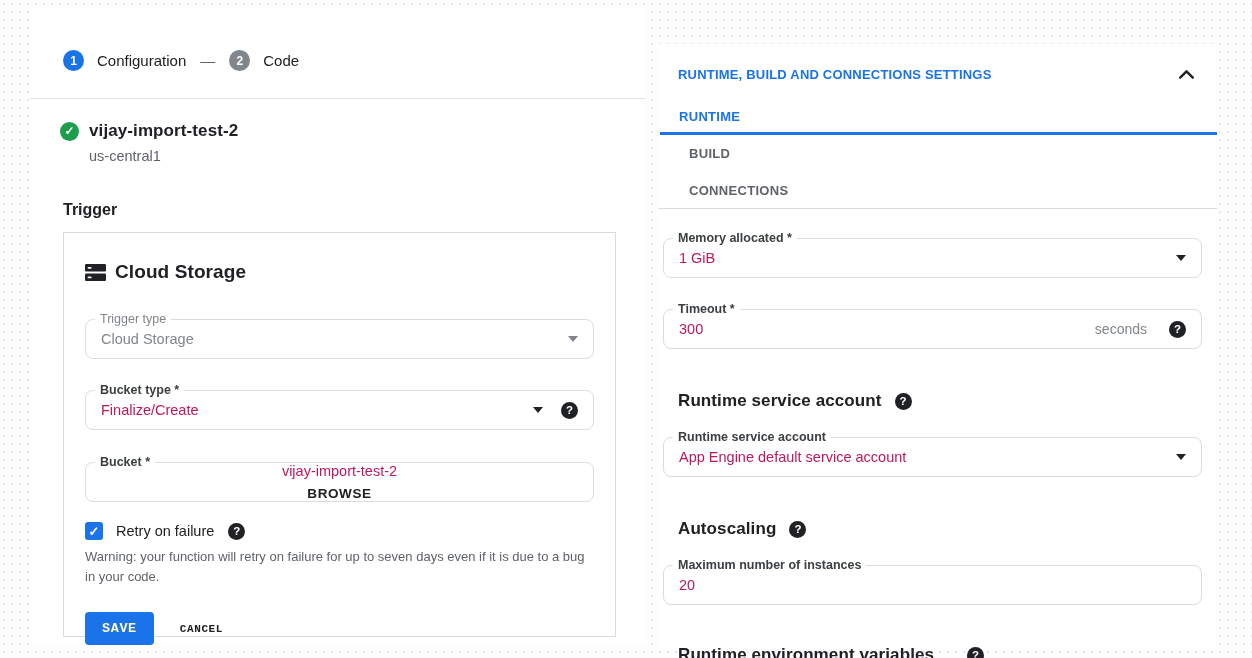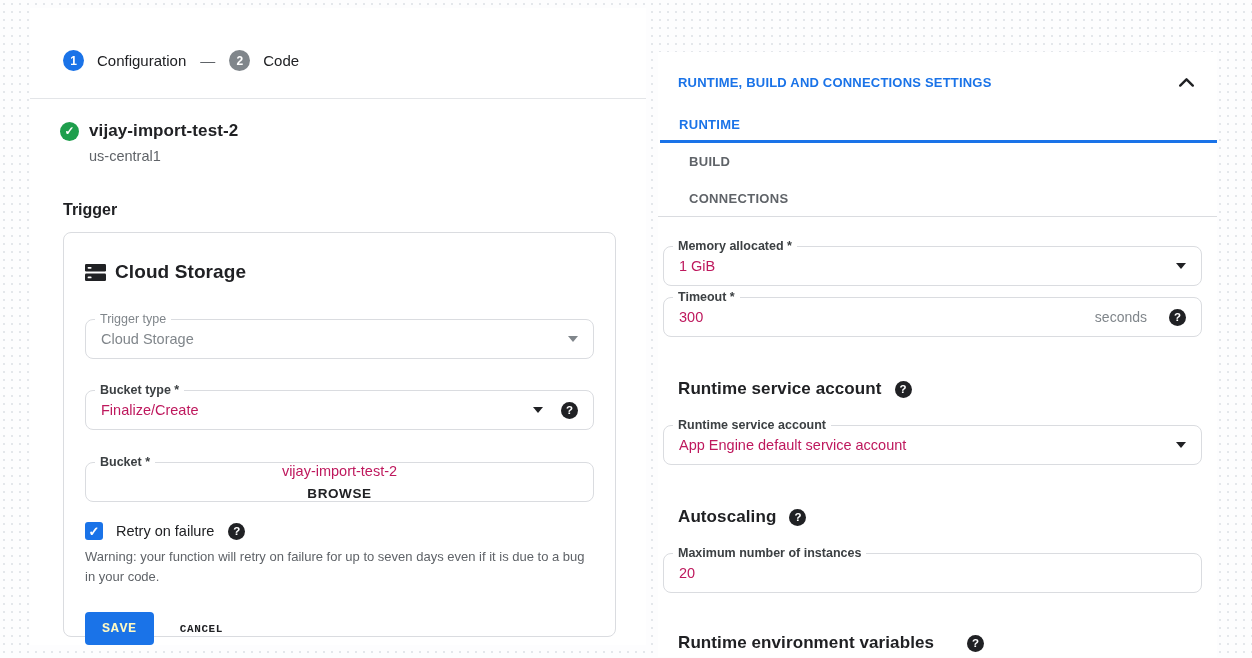--- a/index.html
+++ b/index.html
@@ -8,21 +8,21 @@
     font-family: "Liberation Sans", sans-serif;
     background-color: #fdfdfe;
     background-image: radial-gradient(circle, #e4e7eb 1.2px, transparent 1.3px);
     background-size: 8px 8px;
     color:#202124;
     position:relative;
     overflow:hidden;
   }
   .panel { position:absolute; background:#fff; }
   .panel-left  { left:30px; top:8px;  width:616px; height:637px; }
-  .panel-right { left:658px; top:52px; width:559px; height:605px; }
+  .panel-right { left:658px; top:44px; width:559px; height:605px; }
 
   
   .stepper { position:absolute; left:33px; top:42px; display:flex; align-items:center; }
   .step-circle { width:21px; height:21px; border-radius:50%; color:#fff; font-size:12px;
     font-weight:700; display:flex; align-items:center; justify-content:center; flex:0 0 auto; }
   .step-circle.active { background:#1a73e8; }
   .step-circle.inactive { background:#80868b; }
   .step-label { font-size:15px; color:#202124; margin:0 14px 0 13px; }
   .step-sep { color:#5f6368; font-size:15px; margin-right:14px; }
 
@@ -30,21 +30,21 @@
 
   .fn-row { position:absolute; left:30px; top:113px; display:flex; align-items:center; }
   .check-circle { width:19px; height:19px; border-radius:50%; background:#1e9e4c; color:#fff;
     font-size:12px; font-weight:700; display:flex; align-items:center; justify-content:center; }
   .fn-name { font-size:17px; font-weight:700; margin-left:10px; letter-spacing:.1px; }
   .fn-region { position:absolute; left:59px; top:140px; font-size:14.5px; color:#5f6368; }
 
   .trigger-heading { position:absolute; left:33px; top:193px; font-size:16px; font-weight:700; }
 
   .trigger-card { position:absolute; left:33px; top:224px; width:553px; height:405px;
-    border:1px solid #dadce0; border-radius:8px; padding:20px 21px; background:#fff; }
+    border:1px solid #dadce0; border-radius:0; padding:20px 21px; background:#fff; }
   .card-title-row { display:flex; align-items:center; margin:8px 0 36px 0; }
   .card-title { font-size:19px; font-weight:700; margin-left:9px; letter-spacing:.1px; }
 
   .field { position:relative; height:40px; border:1px solid #dadce0; border-radius:8px;
     display:flex; align-items:center; padding:0 15px; background:#fff; }
   .field-label { position:absolute; top:-8px; left:9px; background:#fff; padding:0 5px;
     font-size:12.5px; font-weight:700; color:#3c4043; white-space:nowrap; }
   .field-label.muted { color:#80868b; font-weight:400; }
   .field-value { flex:1; font-size:14.5px; color:#be185d; }
   .field-value.muted { color:#80868b; }
@@ -90,21 +90,21 @@
   .section-heading { display:flex; align-items:center; margin-left:15px; }
   .section-heading-text { font-size:17px; font-weight:700; margin-right:13px; letter-spacing:.1px; }
   .suffix { font-size:14px; color:#80868b; margin-right:4px; }
 
   .add-var-btn { margin-top:30px; margin-left:5px; display:inline-flex; align-items:center;
     background:#fff; border:1px solid #dadce0; border-radius:4px; padding:6px 13px 6px 11px;
     color:#1a73e8; font-size:13px; font-weight:700; letter-spacing:.4px; font-family:inherit;
     cursor:pointer; }
   .plus-glyph { font-size:17px; font-weight:400; margin-right:8px; line-height:1; }
 
-  .mt27 { margin-top:11px; }
+  .mt27 { margin-top:31px; }
   .mt26 { margin-top:26px; }
   .mt42 { margin-top:42px; }
   .mt40 { margin-top:40px;gap:20px; }
 </style>
 </head>
 <body>
 
 <div class="panel panel-left">
 
   <div class="stepper">

